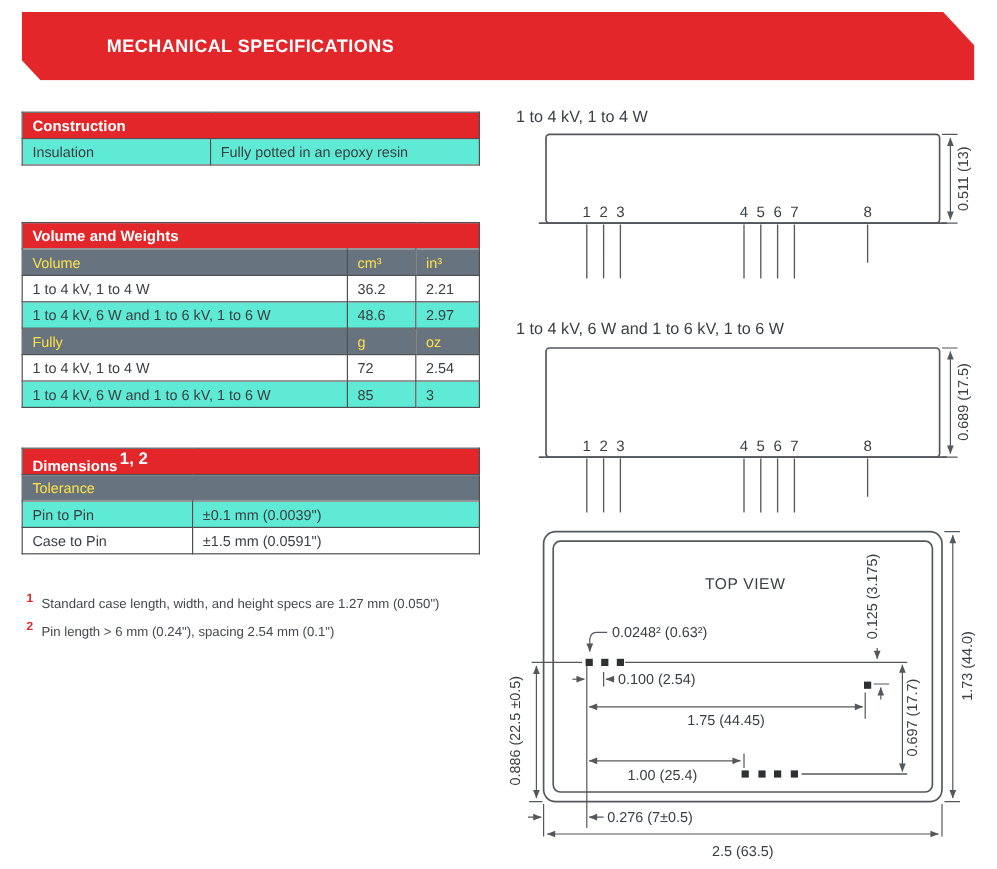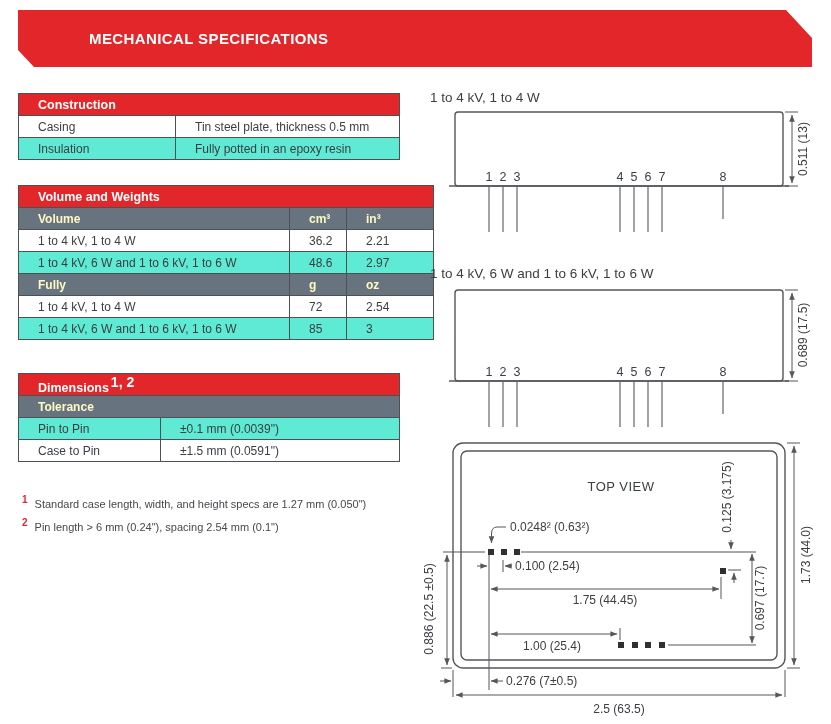--- a/index.html
+++ b/index.html
@@ -16,25 +16,25 @@
   }
   .banner .ttl {
     color:#ffffff; font-weight:bold; font-size:15px; letter-spacing:.4px; padding-left:24px;
   }
   
   table.spec {
     position:absolute; border-collapse:collapse; table-layout:fixed;
     font-size:12px; color:#3b3e42;
   }
   table.spec td {
-    border:1px solid #4e5154; height:22px; padding:0 19px; box-sizing:border-box;
+    border:1px solid #4e5154; height:22px; padding:0 8px; box-sizing:border-box;
     overflow:hidden; white-space:nowrap;margin-left:27px;
   }
   tr.hdr-red td  { background:#e32629; color:#fff; font-weight:bold; font-size:12.5px; }
-  tr.hdr-slate td{ background:#67747f; color:#fef9c3; font-weight:bold; }
+  tr.hdr-slate td{ background:#67747f; color:#fde047; font-weight:normal; }
   tr.alt td      { background:#5eead4; }
   .wsup { font-size:14px; vertical-align:super; margin-left:2px; }
   
   .fn { position:absolute; left:22px; font-size:11px; color:#45484c; }
   .fn sup { color:#e32629; font-weight:bold; font-size:10px; margin-right:7px; }
   
   svg.draw { position:absolute; left:420px; top:85px; font-family:"Liberation Sans", sans-serif; }
   .ln  { stroke:#54575b; stroke-width:1.1; fill:none; }
   .box { stroke:#54575b; stroke-width:1.4; fill:none; }
   .dim { stroke:#54575b; stroke-width:1;   fill:none; }
@@ -53,32 +53,28 @@
 
 <table class="spec" style="left:18px; top:93px; width:382px;">
   <colgroup>
       <col style="width:157px">
       <col>
     </colgroup>
   <tbody>
       <tr class="hdr-red">
     <td colspan="2">Construction</td>
   </tr>
-  <tr>
-    <td>Casing</td>
-    <td>Tin steel plate, thickness 0.5 mm</td>
-  </tr>
   <tr class="alt">
     <td>Insulation</td>
     <td>Fully potted in an epoxy resin</td>
   </tr>
 </tbody>
   </table>
 
-<table class="spec" style="left:18px; top:185px; width:416px;">
+<table class="spec" style="left:18px; top:185px; width:382px;">
   <colgroup>
       <col style="width:271px">
       <col style="width:57px">
       <col>
     </colgroup>
   <tbody>
       <tr class="hdr-red">
     <td colspan="3">Volume and Weights</td>
   </tr>
   <tr class="hdr-slate">

